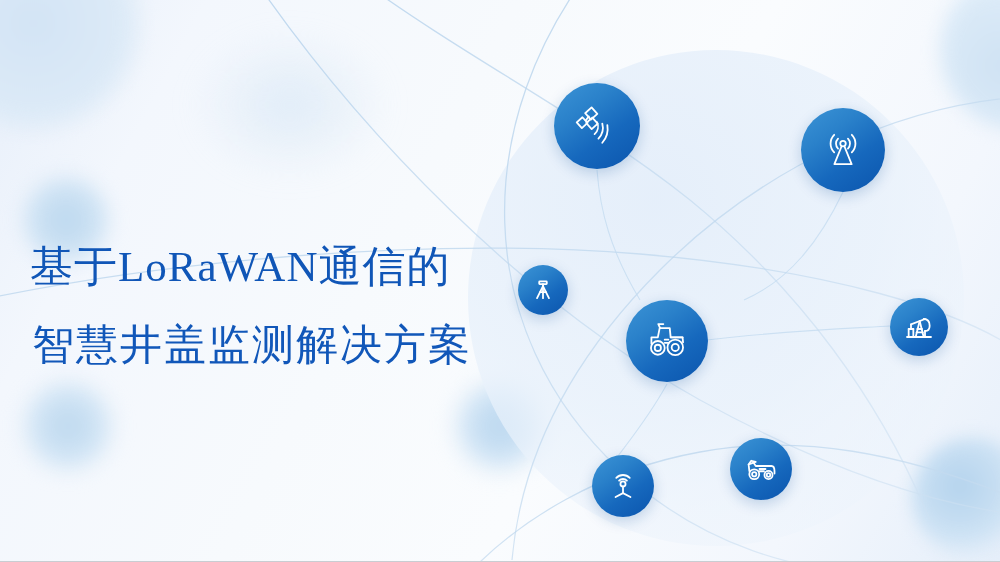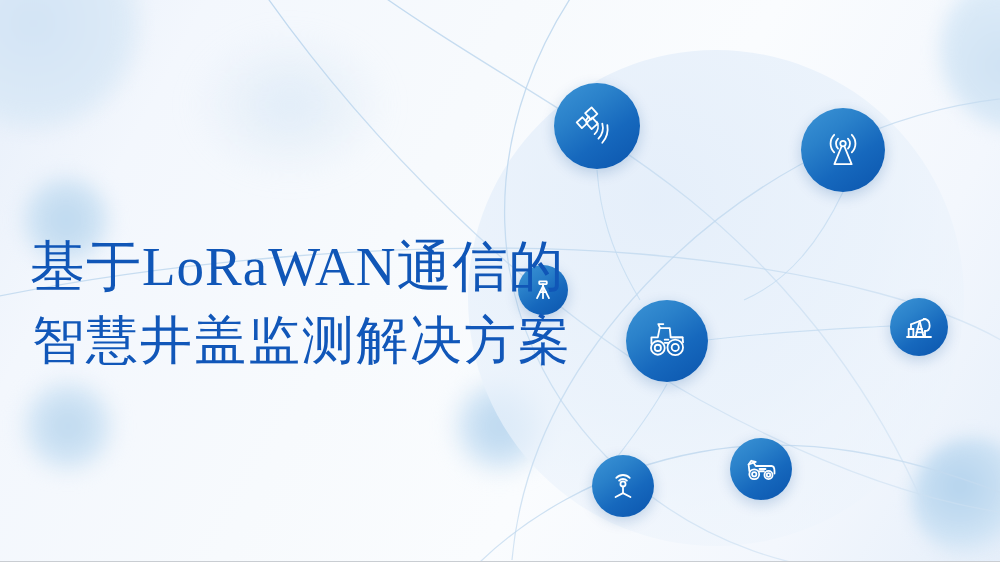--- a/index.html
+++ b/index.html
@@ -82,30 +82,30 @@
   
   .title-block {
     position: absolute;
     left: 30px;
     top: 228px;
     z-index: 6;
   }
   .title-line {
     font-family: "Liberation Serif", "DejaVu Serif", serif;
     color: #1056b7;
-    font-size: 55px;
+    font-size: 43px;
     line-height: 78px;
     letter-spacing: 1px;
     white-space: nowrap;
     font-weight: 400;
   }
   .title-line.line2 {
-    font-family: Liberation Mono, monospace;
+    font-family: Liberation Sans, sans-serif;
     color: #1157b9;
-    font-size: 52px;
+    font-size: 42px;
     letter-spacing: 2px;
     padding-left: 2px;
   }
 
   
   .node {
     position: absolute;
     border-radius: 50%;
     background: linear-gradient(145deg, #3c94d6 0%, #2a81ca 32%, #1668bd 62%, #0b55ad 100%);
     box-shadow: 0 4px 14px rgba(14, 78, 150, .22);

